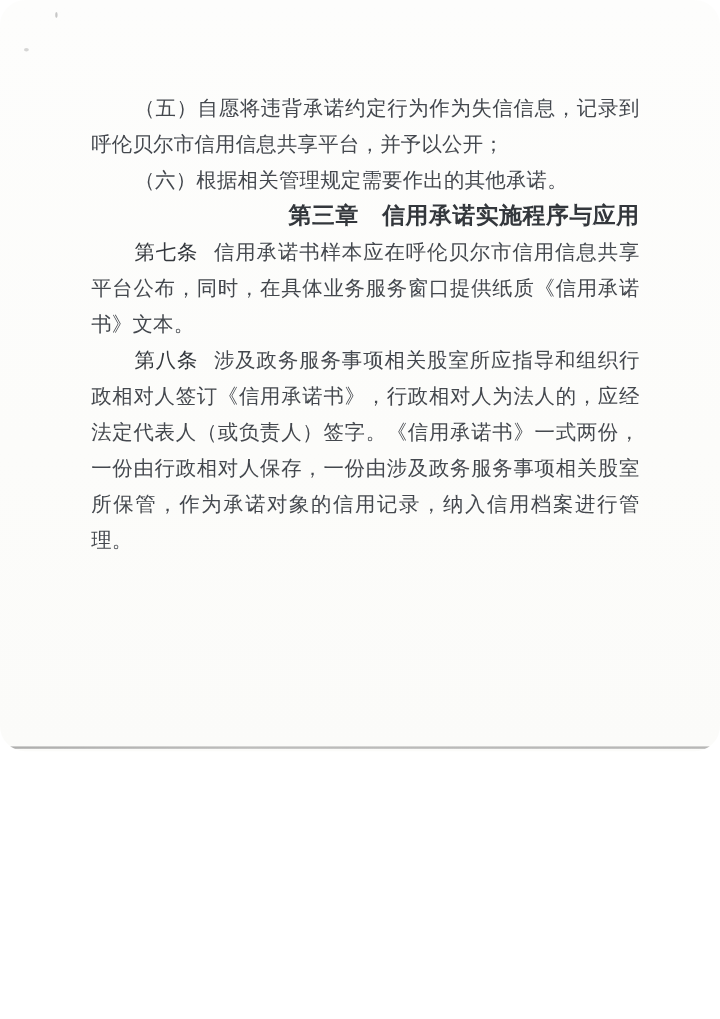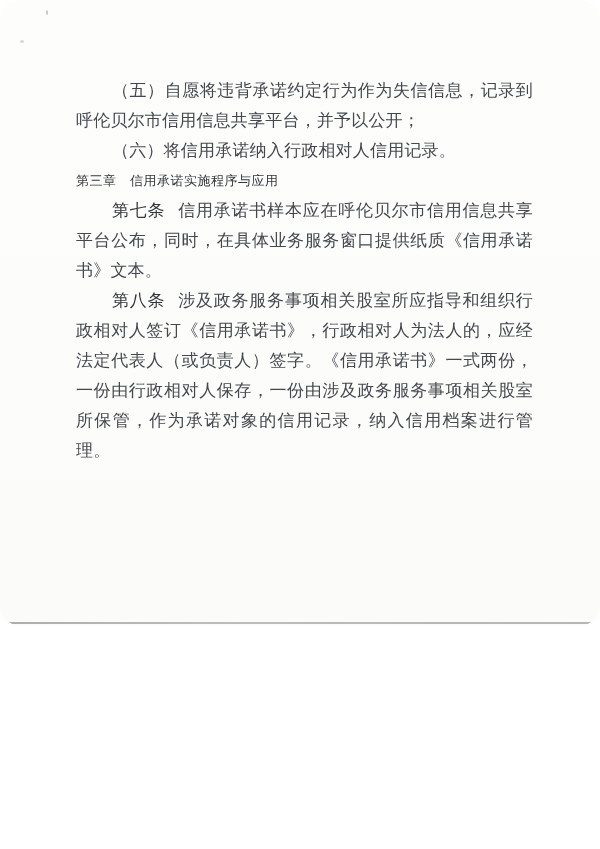--- a/index.html
+++ b/index.html
@@ -31,24 +31,24 @@
     text-indent: 36px;
   }
   .para .lead {
     font-weight: normal;
     color: #33373c;
     font-family: "Liberation Sans", "DejaVu Sans", sans-serif;
   }
   .para .lead:not(:empty) { margin-right: 13px; }
   .chapter {
     margin: 0;
-    font-size: 13px;
-    font-weight: normal;
+    font-size: 19px;
+    font-weight: bold;
     color: #33373c;
-    text-align: left;
+    text-align: right;
     text-indent: 0;
     line-height: 30px;
     font-family: "Liberation Sans", "DejaVu Sans", sans-serif;
     letter-spacing: 0.5px;
   }
   .page-number {
     position: absolute;
     left: 74px; top: 809px;
     font-size: 15px;
     color: #5c5f64;
@@ -77,21 +77,21 @@
 
 <div class="page">
 
   <div class="speck s1"></div>
   <div class="speck s2"></div>
 
   <main class="body-text">
 
     <p class="para"><b class="lead"></b><span>（五）自愿将违背承诺约定行为作为失信信息，记录到呼伦贝尔市信用信息共享平台，并予以公开；</span></p>
 
-    <p class="para"><b class="lead"></b><span>（六）将信用承诺纳入行政相对人信用记录。</span></p>
+    <p class="para"><b class="lead"></b><span>（六）根据相关管理规定需要作出的其他承诺。</span></p>
 
     <h2 class="chapter">第三章　信用承诺实施程序与应用</h2>
 
     <p class="para"><b class="lead">第七条</b><span>信用承诺书样本应在呼伦贝尔市信用信息共享平台公布，同时，在具体业务服务窗口提供纸质《信用承诺书》文本。</span></p>
 
     <p class="para"><b class="lead">第八条</b><span>涉及政务服务事项相关股室所应指导和组织行政相对人签订《信用承诺书》，行政相对人为法人的，应经法定代表人（或负责人）签字。《信用承诺书》一式两份，一份由行政相对人保存，一份由涉及政务服务事项相关股室所保管，作为承诺对象的信用记录，纳入信用档案进行管理。</span></p>
 
 
 
 

